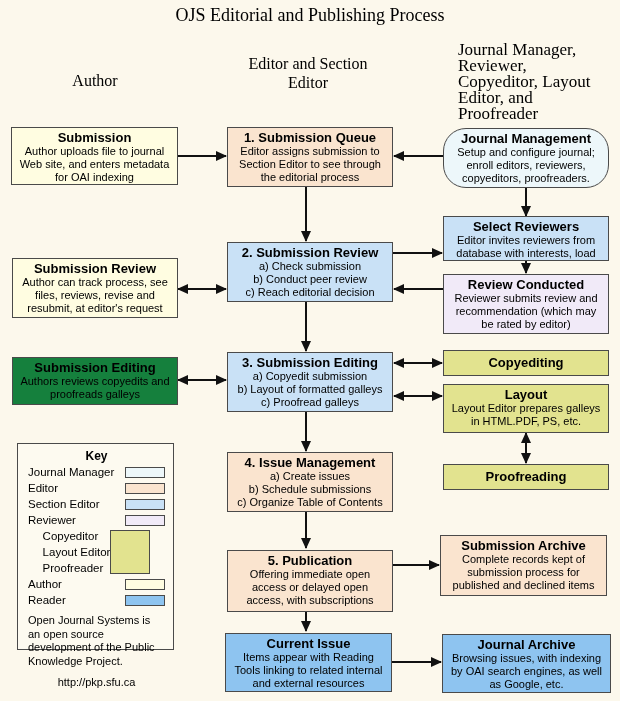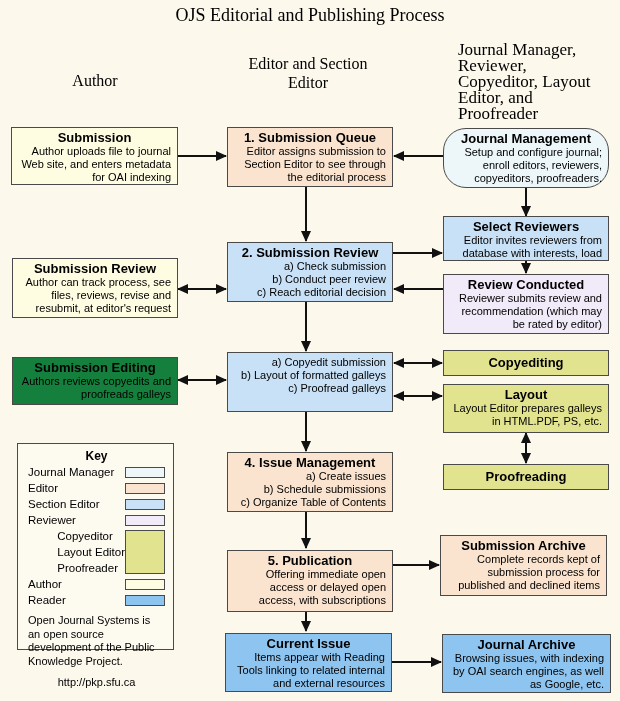--- a/index.html
+++ b/index.html
@@ -8,32 +8,32 @@
   .arrows{position:absolute;left:0;top:0;z-index:1;pointer-events:none;}
   .diagram-title{position:absolute;left:0;top:5px;width:620px;text-align:center;
     font-family:"Liberation Serif",serif;font-size:18px;color:#000;}
   .col-header{position:absolute;font-family:"Liberation Serif",serif;color:#000;z-index:2;}
   .hdr-author{left:30px;top:72px;width:130px;text-align:center;font-size:16px;}
   .hdr-editor{left:247px;top:54px;width:122px;text-align:center;font-size:16px;line-height:19px;}
   .hdr-others{left:458px;top:42px;width:142px;text-align:left;font-size:17px;line-height:16px;}
   .box{position:absolute;border:1.5px solid #4a4a4a;box-sizing:border-box;z-index:2;
     padding:3px 6px;font-size:11px;line-height:13px;color:#000;}
   .box-title{font-weight:bold;text-align:center;font-size:13px;line-height:14px;}
-  .box-body{text-align:right;}
+  .box-body{text-align:center;}
   .fline{display:block;}
   .box-single{display:flex;align-items:center;justify-content:center;}
   .box-single .box-title{margin:0;}
   
   .key{position:absolute;left:17px;top:443px;width:157px;height:207px;border:1.5px solid #4a4a4a;
     box-sizing:border-box;background:#fdfaf0;z-index:2;padding:4px 8px 4px 10px;color:#000;}
   .key-title{font-weight:bold;font-size:12px;text-align:center;line-height:16px;}
   .key-row{display:flex;align-items:center;justify-content:space-between;height:16px;}
   .key-label{font-size:11.5px;}
   .key-swatch{width:40px;height:11px;border:1.5px solid #4a4a4a;box-sizing:border-box;flex:none;}
-  .key-group{display:flex;align-items:center;justify-content:flex-end;}
+  .key-group{display:flex;align-items:center;justify-content:center;}
   .key-group-labels{display:flex;flex-direction:column;}
   .key-group-labels .key-label{line-height:16px;}
   .key-swatch-tall{width:40px;height:44px;border:1.5px solid #4a4a4a;box-sizing:border-box;flex:none;}
   .key-note{font-size:11px;line-height:13.5px;margin-top:6px;text-align:left;}
   .key-url{font-size:11px;text-align:center;margin-top:8px;}
 </style>
 </head>
 <body>
 
 <div class="canvas">
@@ -90,20 +90,21 @@
   </div>
   <div class="box" style="left: 227px; top: 242px; width: 166px; height: 60px; background-color: rgb(201, 225, 246);">
     <div class="box-title">2. Submission Review</div>
     <div class="box-body">
       <span class="fline">a) Check submission</span>
       <span class="fline">b) Conduct peer review</span>
       <span class="fline">c) Reach editorial decision</span>
     </div>
   </div>
   <div class="box" style="left: 227px; top: 352px; width: 166px; height: 60px; background-color: rgb(201, 225, 246);">
+    <div class="box-title">3. Submission Editing</div>
     <div class="box-body">
       <span class="fline">a) Copyedit submission</span>
       <span class="fline">b) Layout of formatted galleys</span>
       <span class="fline">c) Proofread galleys</span>
     </div>
   </div>
   <div class="box" style="left: 227px; top: 452px; width: 166px; height: 60px; background-color: rgb(250, 228, 207);">
     <div class="box-title">4. Issue Management</div>
     <div class="box-body">
       <span class="fline">a) Create issues</span>

